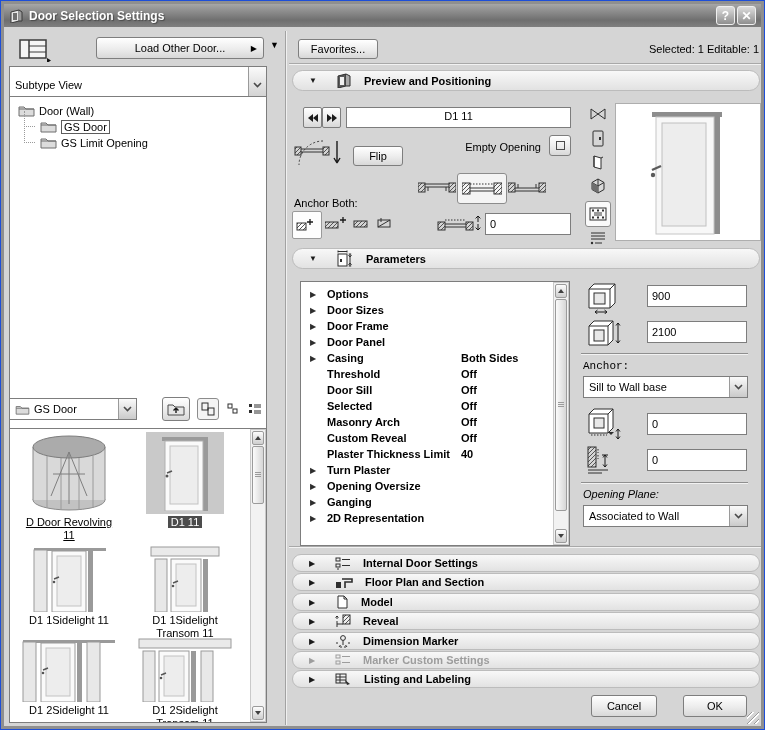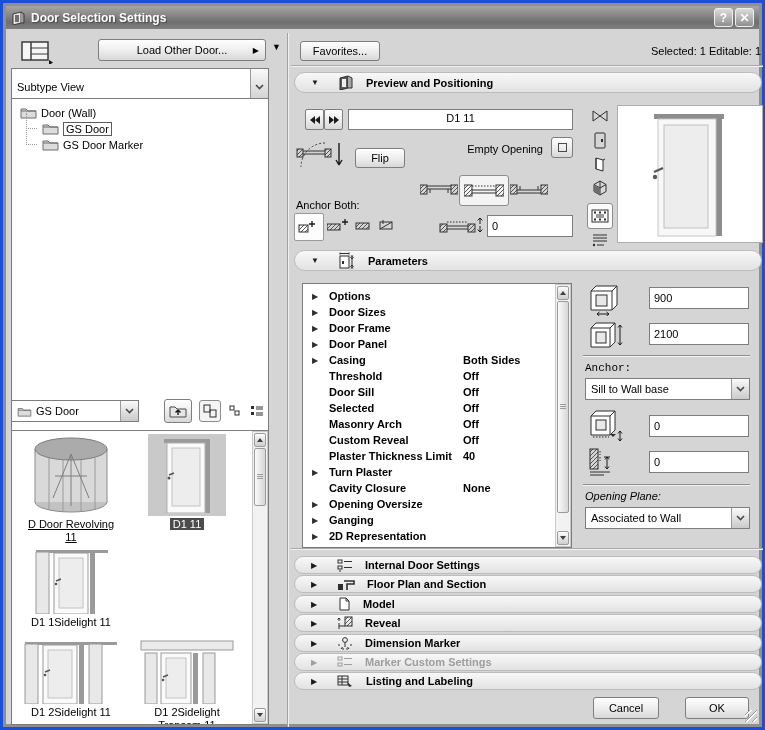--- a/index.html
+++ b/index.html
@@ -1,19 +1,19 @@
 <!DOCTYPE html>
 <html><head>
 <meta charset="utf-8">
 <style>
   html,body{margin:0;padding:0;background:#ffffff;}
   #window{
     position:relative;width:765px;height:730px;box-sizing:border-box;
     font-family:"Liberation Sans",sans-serif;font-size:11px;color:#000;
-    background:#d5d5d5;border:3px solid #1d4ed8;
+    background:#d5d5d5;border:1px solid #1d4ed8;
     box-shadow:inset 0 0 0 3px #8f8f8f;
   }
   .abs{position:absolute;}
   .titlebar{
     position:absolute;left:3px;top:3px;right:3px;height:23px;
     background:linear-gradient(#a6a6a6,#6f6f6f 70%,#7f7f7f);
     display:flex;align-items:center;padding:0 5px;box-sizing:border-box;
   }
   .title-text{color:#fff;font-weight:bold;font-size:12px;margin-left:5px;text-shadow:1px 1px 1px #4a4a4a;flex:1;}
   .tb-btn{
@@ -152,21 +152,21 @@
           <path d="M1 3 h5 l2 2 h8 v7 h-15 Z" fill="#dcdcdc" stroke="#6e6e6e"></path>
           <path d="M1 5 h15" stroke="#6e6e6e"></path>
         </svg>
       <span class="tree-label focus">GS Door</span>
     </div>
     <div class="tree-row" style="left:30px;top:38px;">
       <svg width="17" height="13" viewBox="0 0 17 13">
           <path d="M1 3 h5 l2 2 h8 v7 h-15 Z" fill="#dcdcdc" stroke="#6e6e6e"></path>
           <path d="M1 5 h15" stroke="#6e6e6e"></path>
         </svg>
-      <span class="tree-label">GS Door Marker</span>
+      <span class="tree-label">GS Limit Opening</span>
     </div>
   </div>
 
   <div class="combo" style="left:8px;top:397px;width:128px;height:22px;">
     <svg width="15" height="11" viewBox="0 0 17 13" style="margin-right:4px;">
         <path d="M1 3 h5 l2 2 h8 v7 h-15 Z" fill="#dcdcdc" stroke="#6e6e6e"></path>
         <path d="M1 5 h15" stroke="#6e6e6e"></path>
       </svg>
     <span>GS Door</span>
     <span class="chev">
@@ -242,20 +242,34 @@
           <rect x="4" y="4" width="13" height="62" fill="#e8e8e8" stroke="#9a9a9a"></rect>
           <rect x="22" y="5" width="34" height="61" fill="#fafafa" stroke="#9a9a9a"></rect>
           <rect x="27" y="10" width="24" height="50" fill="#ededed" stroke="#c2c2c2"></rect>
           <rect x="58" y="5" width="5" height="61" fill="#9a9a9a"></rect>
           <path d="M24 33 l5 -2" stroke="#555" stroke-width="1.4"></path>
             <circle cx="24" cy="36" r="1.3" fill="#555"></circle>
         </svg>
       </div>
       <div class="thumb-label" style="width:108px;">D1 1Sidelight 11</div>
     </div>
+    <div class="thumb-cell" style="left:118px;top:115px;">
+      <div class="thumb-img" style="height:68px;">
+        <svg width="72" height="66" viewBox="0 0 72 66">
+          <rect x="2" y="1" width="68" height="9" fill="#eaeaea" stroke="#9a9a9a"></rect>
+          <rect x="6" y="13" width="12" height="53" fill="#e8e8e8" stroke="#9a9a9a"></rect>
+          <rect x="22" y="13" width="30" height="53" fill="#fafafa" stroke="#9a9a9a"></rect>
+          <rect x="27" y="18" width="20" height="42" fill="#ededed" stroke="#c2c2c2"></rect>
+          <rect x="54" y="13" width="5" height="53" fill="#9a9a9a"></rect>
+          <path d="M24 37 l5 -2" stroke="#555" stroke-width="1.4"></path>
+            <circle cx="24" cy="40" r="1.3" fill="#555"></circle>
+        </svg>
+      </div>
+      <div class="thumb-label" style="width:92px;">D1 1Sidelight Transom 11</div>
+    </div>
     <div class="thumb-cell" style="left:2px;top:207px;">
       <div class="thumb-img" style="height:66px;">
         <svg width="100" height="64" viewBox="0 0 100 64">
           <rect x="4" y="2" width="92" height="3" fill="#9a9a9a"></rect>
           <rect x="4" y="4" width="13" height="60" fill="#e8e8e8" stroke="#9a9a9a"></rect>
           <rect x="22" y="5" width="34" height="59" fill="#fafafa" stroke="#9a9a9a"></rect>
           <rect x="27" y="10" width="24" height="48" fill="#ededed" stroke="#c2c2c2"></rect>
           <rect x="58" y="5" width="5" height="59" fill="#9a9a9a"></rect>
           <rect x="68" y="4" width="13" height="60" fill="#e8e8e8" stroke="#9a9a9a"></rect>
           <path d="M24 32 l5 -2" stroke="#555" stroke-width="1.4"></path>
@@ -527,24 +541,20 @@
       <div class="prow">
           <span class="pr-name">Plaster Thickness Limit</span>
           <span class="pr-val">40</span>
         </div>
       <div class="prow">
           <span class="pr-tri">▶</span>
           <span class="pr-name">Turn Plaster</span>
           <span class="pr-val"></span>
         </div>
       <div class="prow">
-          <span class="pr-name">Cavity Closure</span>
-          <span class="pr-val">None</span>
-        </div>
-      <div class="prow">
           <span class="pr-tri">▶</span>
           <span class="pr-name">Opening Oversize</span>
           <span class="pr-val"></span>
         </div>
       <div class="prow">
           <span class="pr-tri">▶</span>
           <span class="pr-name">Ganging</span>
           <span class="pr-val"></span>
         </div>
       <div class="prow">

